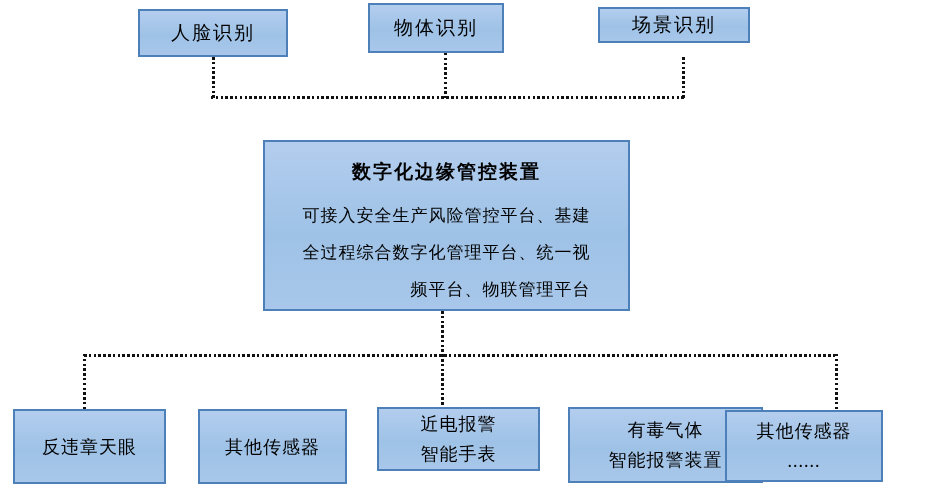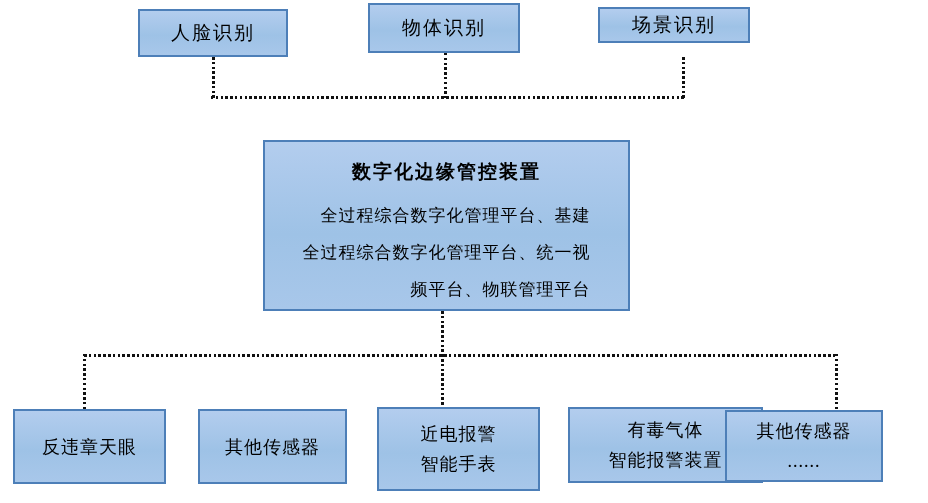--- a/index.html
+++ b/index.html
@@ -41,53 +41,53 @@
   }
 </style>
 </head>
 <body>
 
 <div class="canvas">
 
   <div class="node top-node" style="left:138px;top:9px;width:150px;height:48px">
     <span class="label">人脸识别</span>
   </div>
-  <div class="node top-node" style="left:368px;top:3px;width:152px;height:50px">
+  <div class="node top-node" style="left:368px;top:3px;width:136px;height:50px">
     <span class="label">物体识别</span>
   </div>
   <div class="node top-node" style="left:598px;top:7px;width:152px;height:36px">
     <span class="label">场景识别</span>
   </div>
 
   <div class="conn v" style="left:212px;top:57px;height:41px"></div>
   <div class="conn v" style="left:444px;top:53px;height:45px"></div>
   <div class="conn v" style="left:682px;top:57px;height:41px"></div>
   <div class="conn h" style="left:211px;top:96px;width:474px"></div>
 
   <div class="node center-node" style="left:263px;top:140px;width:367px;height:171px">
     <div class="center-title">数字化边缘管控装置</div>
     <div class="center-body">
-      <div>全过程综合数字化管理平台、基建</div>
+      <div>可接入安全生产风险管控平台、基建</div>
       <div>全过程综合数字化管理平台、统一视</div>
       <div>频平台、物联管理平台</div>
     </div>
   </div>
 
   <div class="conn v" style="left:441px;top:311px;height:97px"></div>
   <div class="conn h" style="left:84px;top:354px;width:754px"></div>
   <div class="conn v" style="left:83px;top:354px;height:55px"></div>
   <div class="conn v" style="left:835px;top:354px;height:57px"></div>
 
   <div class="node bottom-node" style="left:13px;top:409px;width:153px;height:75px">
     <span class="label">反违章天眼</span>
   </div>
   <div class="node bottom-node" style="left:198px;top:409px;width:149px;height:75px">
     <span class="label">其他传感器</span>
   </div>
-  <div class="node bottom-node" style="left:377px;top:407px;width:163px;height:84px">
+  <div class="node bottom-node" style="left:377px;top:407px;width:163px;height:64px">
     <span class="label">近电报警</span>
     <span class="label">智能手表</span>
   </div>
   <div class="node bottom-node" style="left:568px;top:407px;width:195px;height:76px">
     <span class="label">有毒气体</span>
     <span class="label">智能报警装置</span>
   </div>
   <div class="node bottom-node" style="left:725px;top:410px;width:158px;height:72px">
     <span class="label">其他传感器</span>
     <span class="label">......</span>

